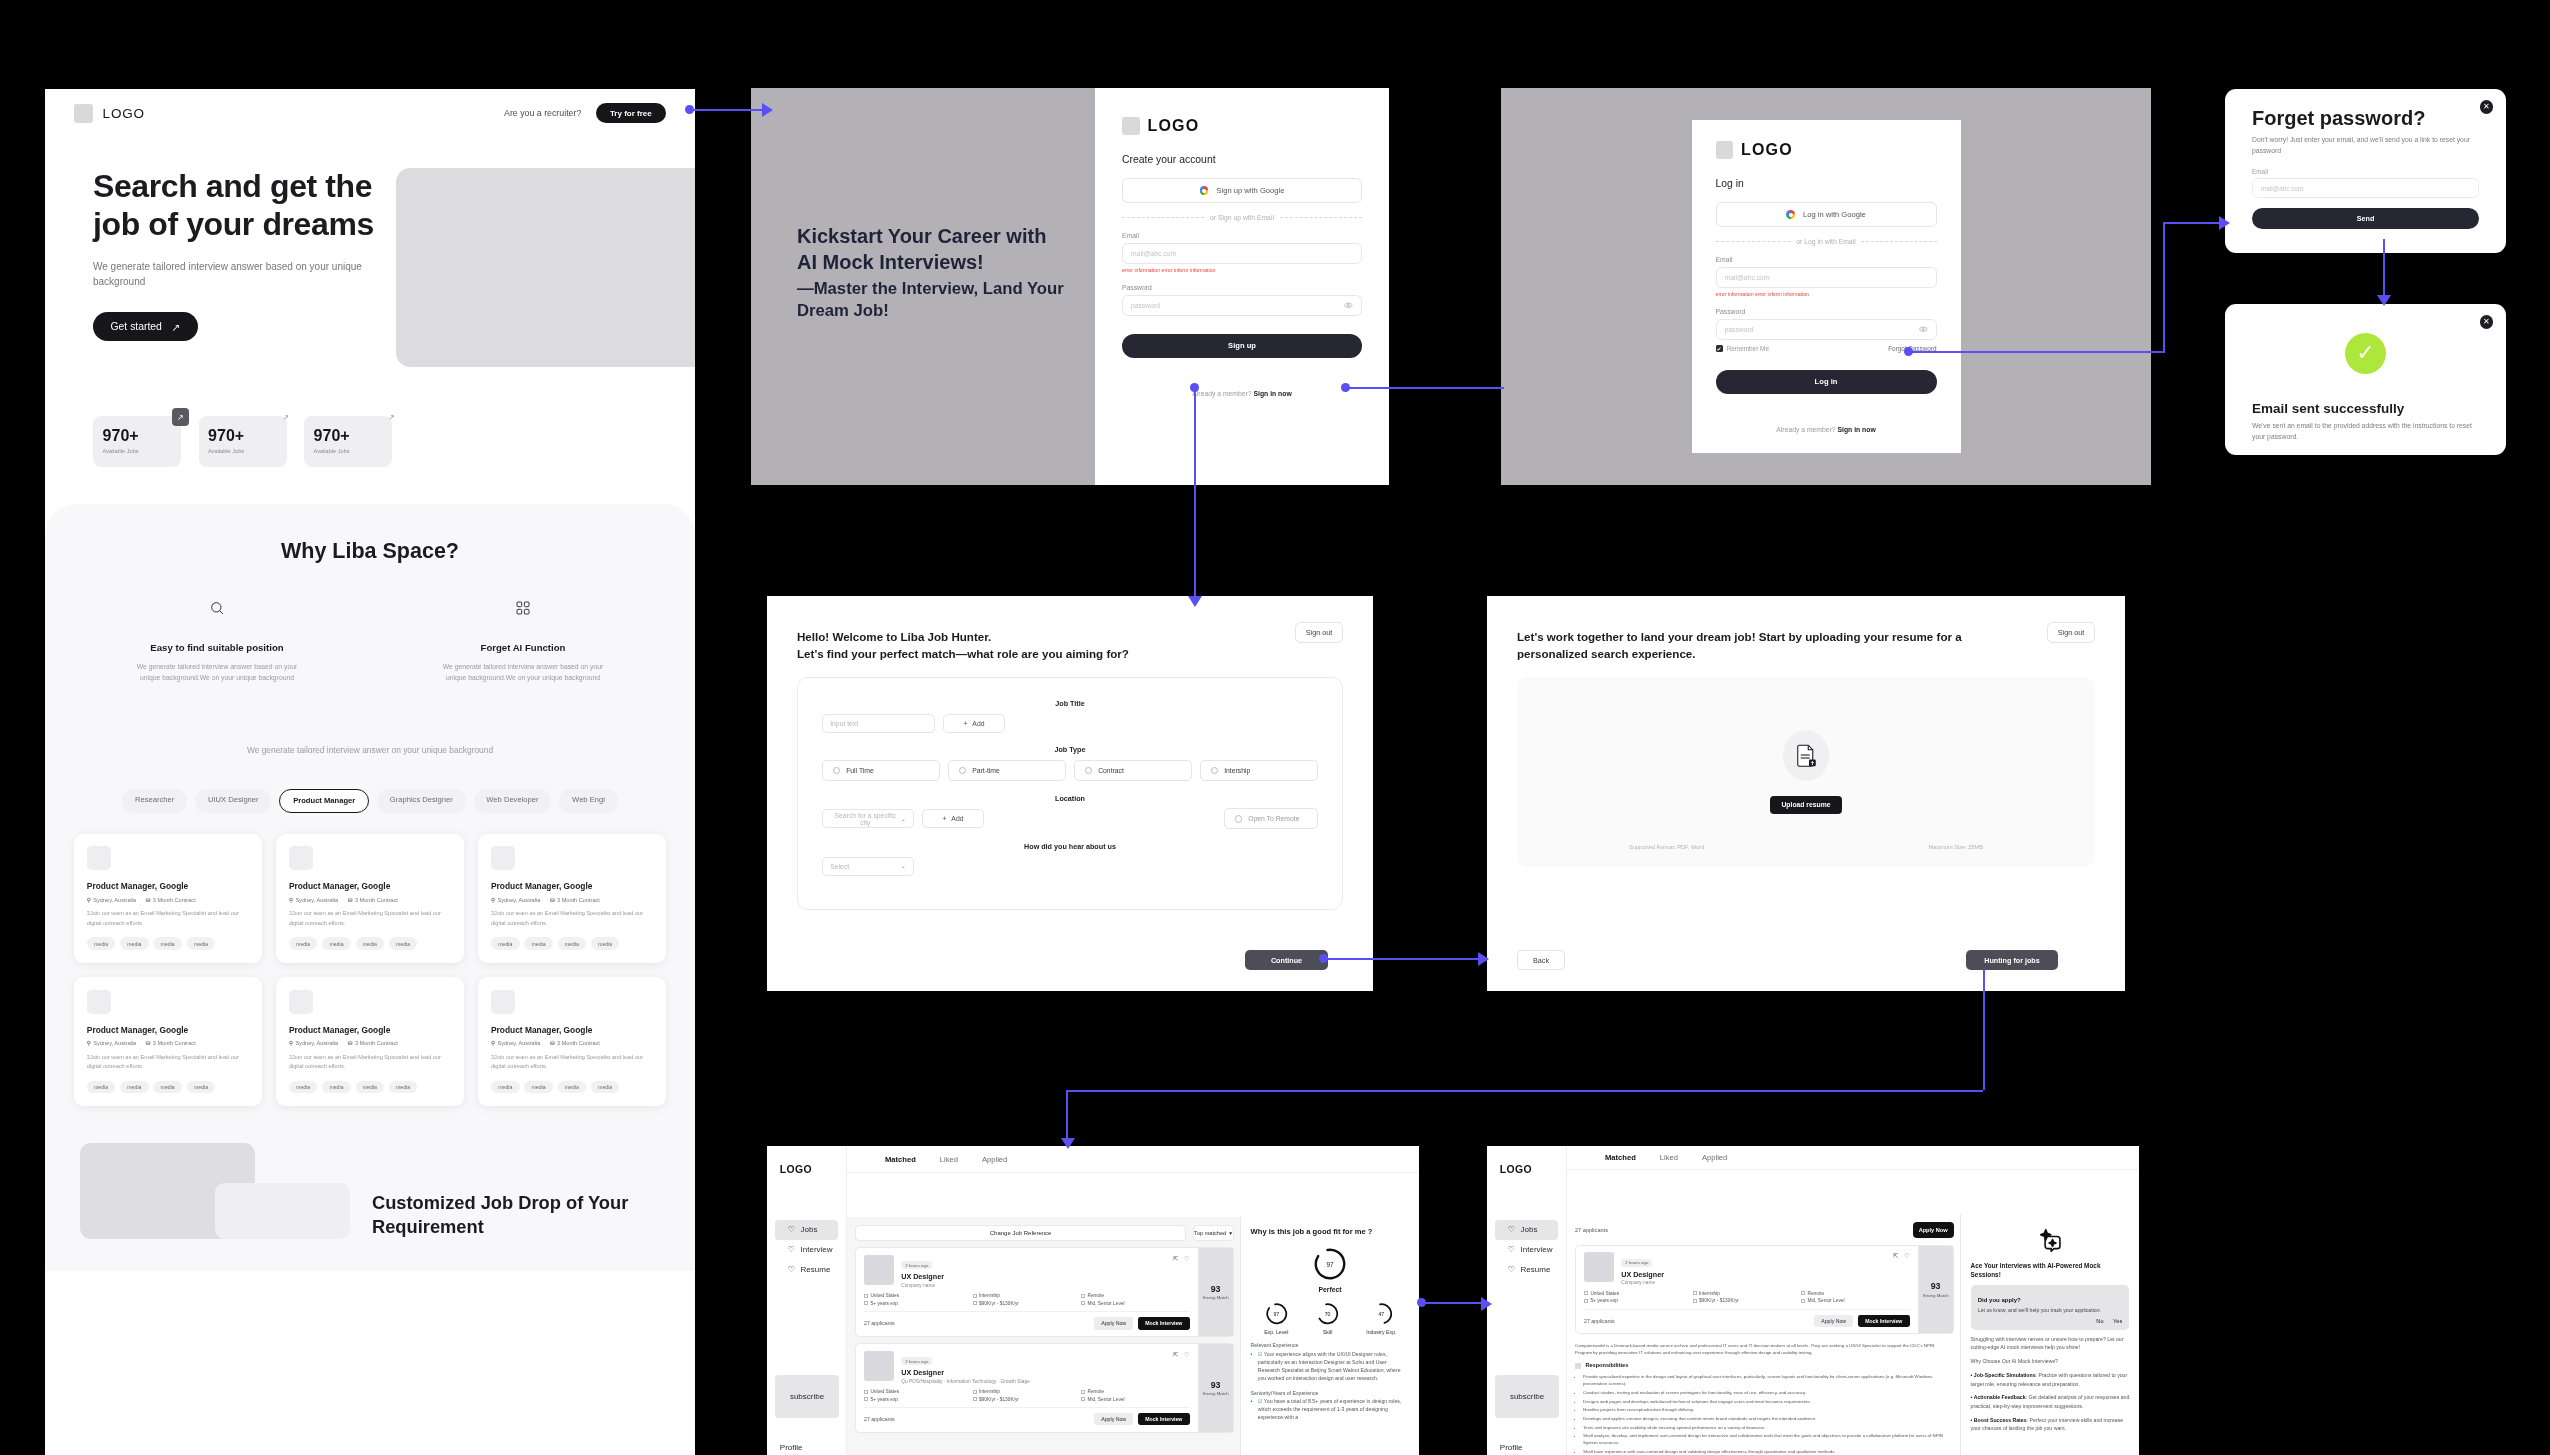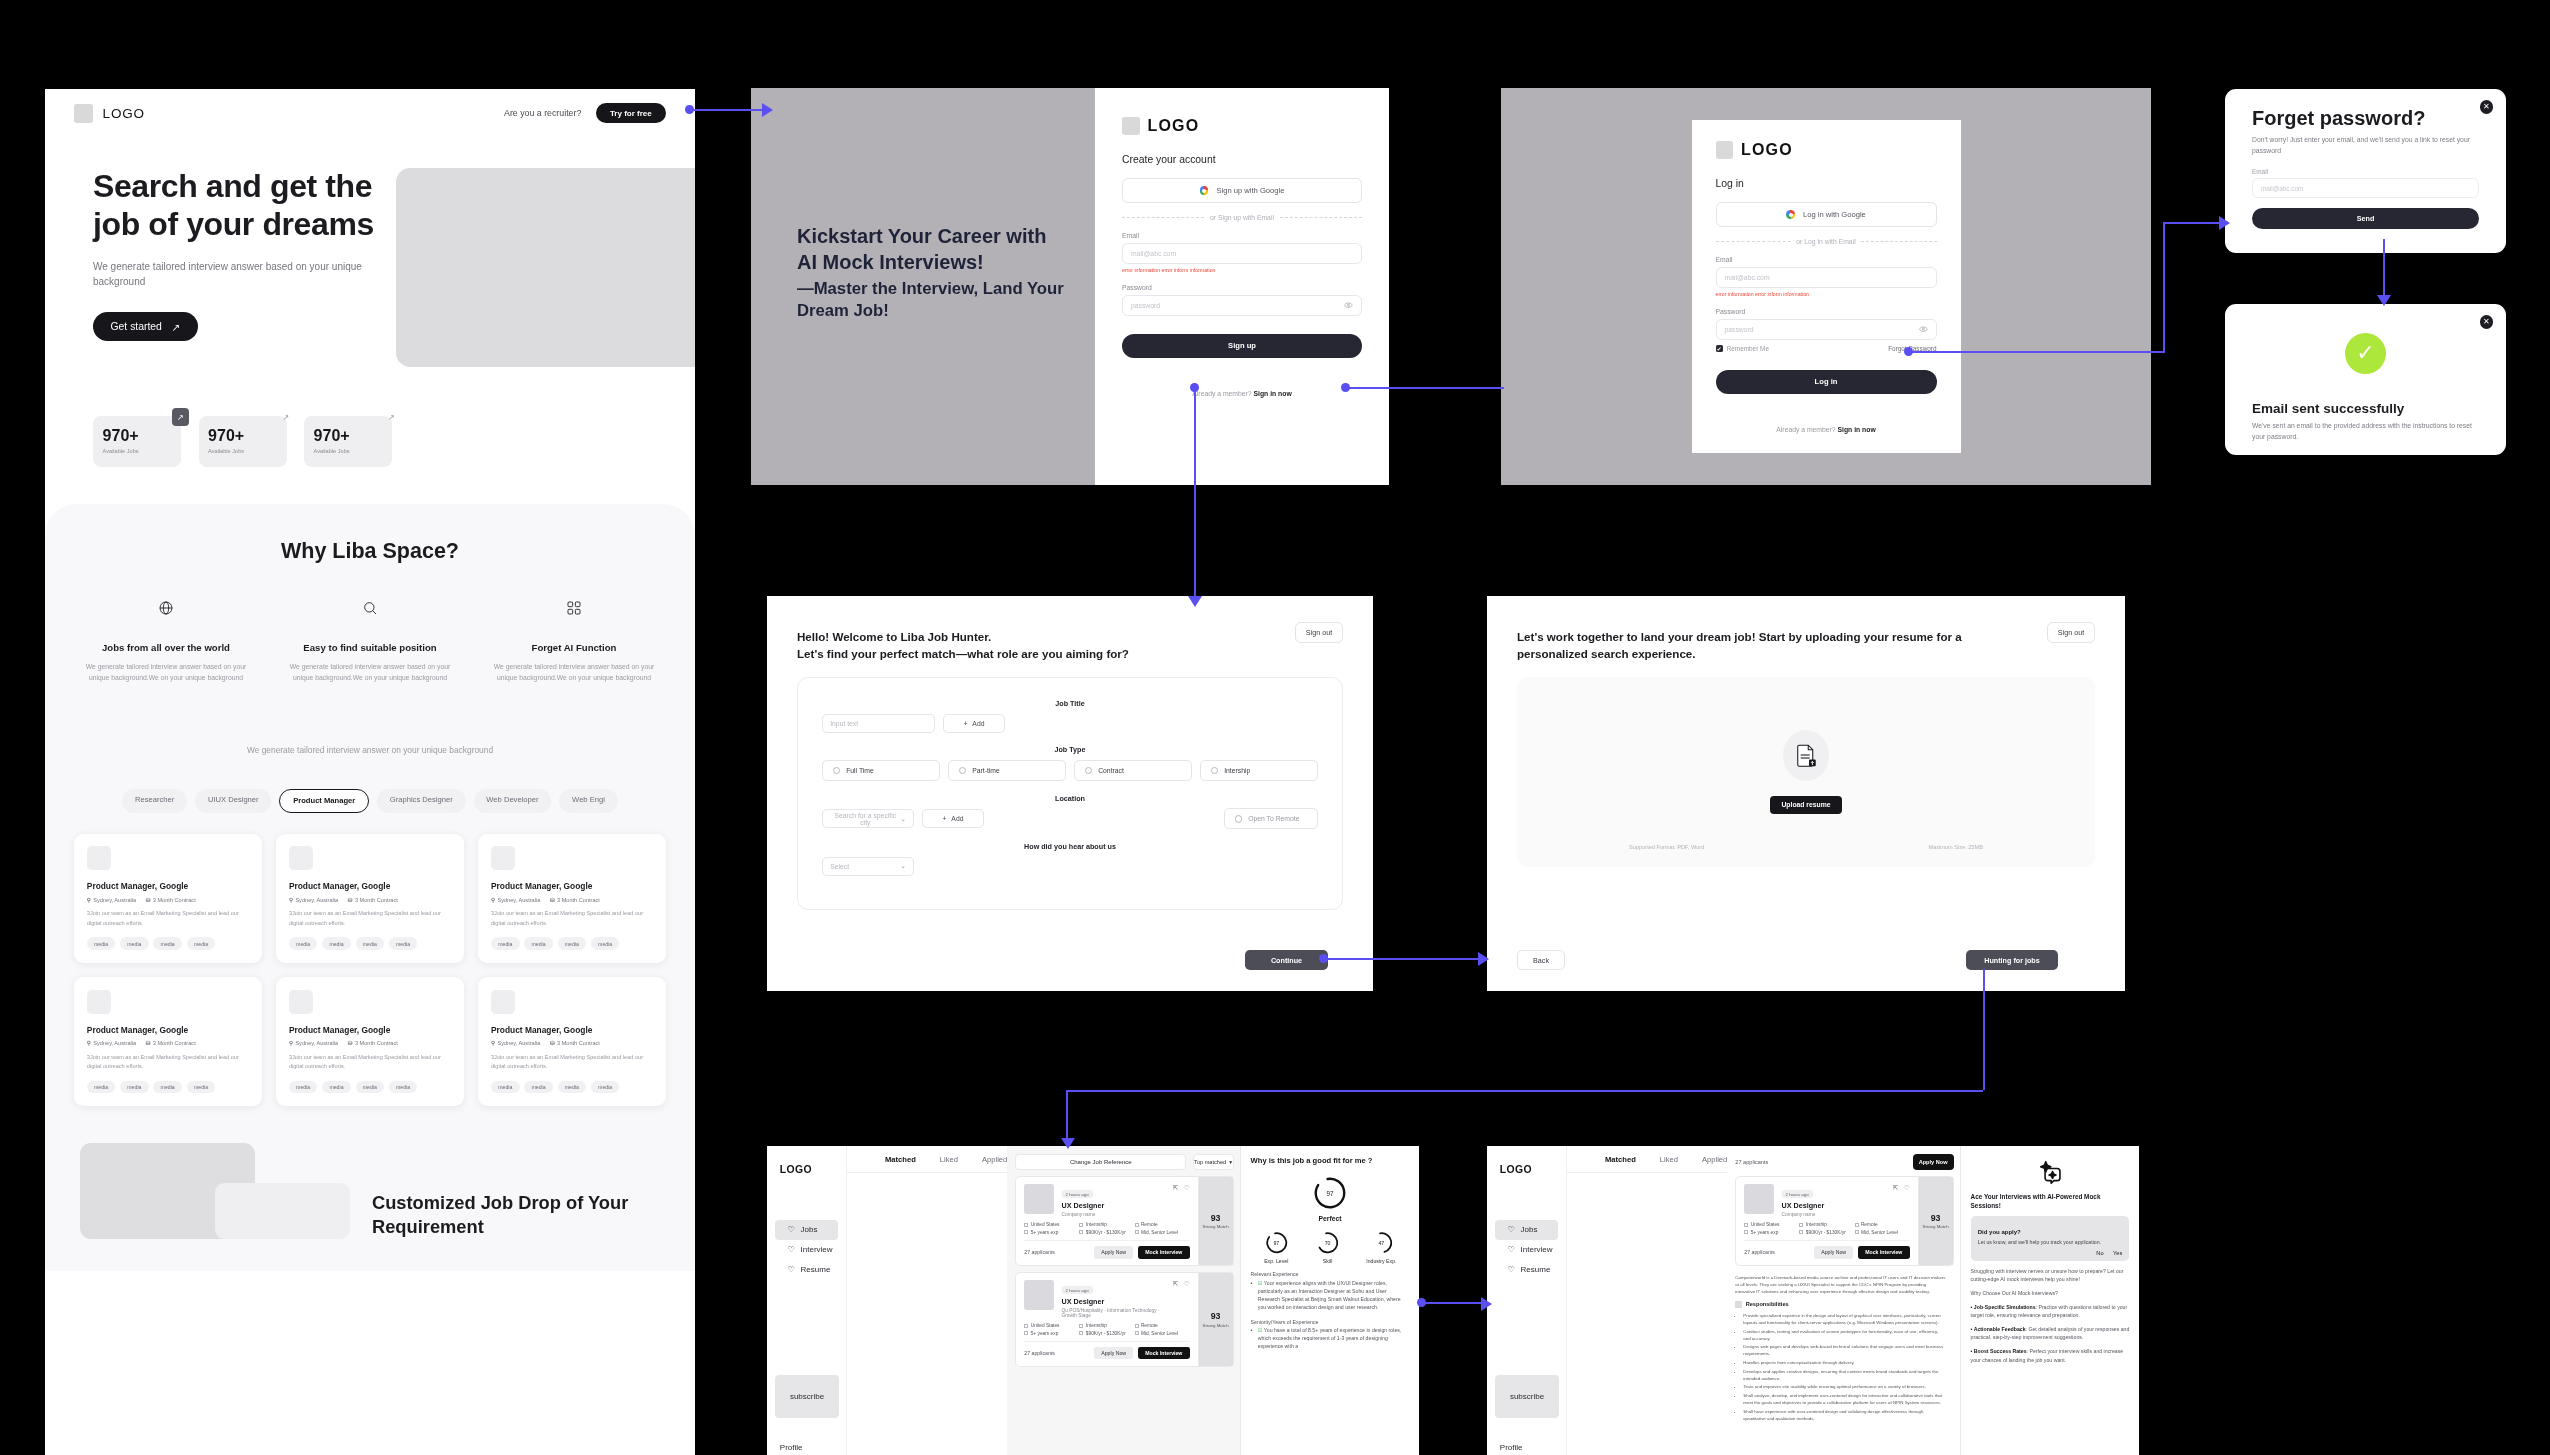--- a/index.html
+++ b/index.html
@@ -184,21 +184,21 @@
   #app2 { left:1487px; top:1146px; width:652px; height:309px; display:flex; }
   .ap-side { width:80px; background:#fff; border-right:0.8px solid #eee; padding:17.5px 0 0 0; position:relative; }
   .ap-logo { font-size:10.4px; font-weight:bold; letter-spacing:0.4px; color:#111; padding-left:12.8px; }
   .ap-nav { margin-top:45px; }
   .ap-nav-i { display:flex; align-items:center; gap:5.6px; font-size:8px; color:#2a2a33;
               padding:5.6px 0 5.6px 12.8px; margin:0 8px; border-radius:4px; }
   .ap-nav-i.active { background:#e6e6e8; }
   .ap-sub { position:absolute; left:8px; bottom:37px; width:64px; height:43px; background:#e6e6e8;
             border-radius:4px; display:flex; align-items:center; justify-content:center; font-size:8px; color:#2a2a33; }
   .ap-profile { position:absolute; left:12.8px; bottom:3.2px; font-size:8px; color:#2a2a33; }
-  .ap-main { flex:1; display:flex; flex-direction:row; }
+  .ap-main { flex:1; display:flex; flex-direction:column;gap:44px; }
   .ap-tabs { height:27px; display:flex; align-items:center; gap:24px; padding-left:38px;
              border-bottom:0.8px solid #eee; font-size:7.6px; color:#6b6b74; }
   .ap-tabs .on { color:#111; font-weight:bold; }
   .ap-body { flex:1; display:flex; background:#f6f6f7; }
   .ap-list { flex:1; padding:8px 6.4px 0 8px; }
   .ap-listhead { display:flex; gap:6.4px; }
   .ap-change { flex:1; height:16px; background:#fff; border:0.8px solid #e8e8ec; border-radius:4px;
                display:flex; align-items:center; justify-content:center; font-size:6px; color:#2a2a33; }
   .ap-sort { width:41px; height:16px; background:#fff; border:0.8px solid #e8e8ec; border-radius:4px;
              display:flex; align-items:center; justify-content:center; gap:3.2px; font-size:5.6px; color:#2a2a33; }
@@ -299,31 +299,20 @@
         <div class="arr">↗</div>
       </div>
     </div>
 
     <div class="ld-why">
       <div class="ld-h2">Why Liba Space?</div>
       <div class="ld-feat">
         <div class="ld-feat-col">
           <div class="ld-feat-ico">
             <svg width="16" height="16" viewBox="0 0 24 24" fill="none" stroke="#16161b" stroke-width="1.3">
-              <circle cx="12" cy="12" r="9"></circle>
-                <ellipse cx="12" cy="12" rx="4" ry="9"></ellipse>
-                <line x1="3" y1="12" x2="21" y2="12"></line>
-            </svg>
-          </div>
-          <div class="ld-feat-t">Jobs from all over the world</div>
-          <div class="ld-feat-d">We generate tailored interview answer based on your unique background.We on your unique background</div>
-        </div>
-        <div class="ld-feat-col">
-          <div class="ld-feat-ico">
-            <svg width="16" height="16" viewBox="0 0 24 24" fill="none" stroke="#16161b" stroke-width="1.3">
               <circle cx="11" cy="11" r="7"></circle>
                 <line x1="16" y1="16" x2="21" y2="21"></line>
             </svg>
           </div>
           <div class="ld-feat-t">Easy to find  suitable position</div>
           <div class="ld-feat-d">We generate tailored interview answer based on your unique background.We on your unique background</div>
         </div>
         <div class="ld-feat-col">
           <div class="ld-feat-ico">
             <svg width="16" height="16" viewBox="0 0 24 24" fill="none" stroke="#16161b" stroke-width="1.3">

